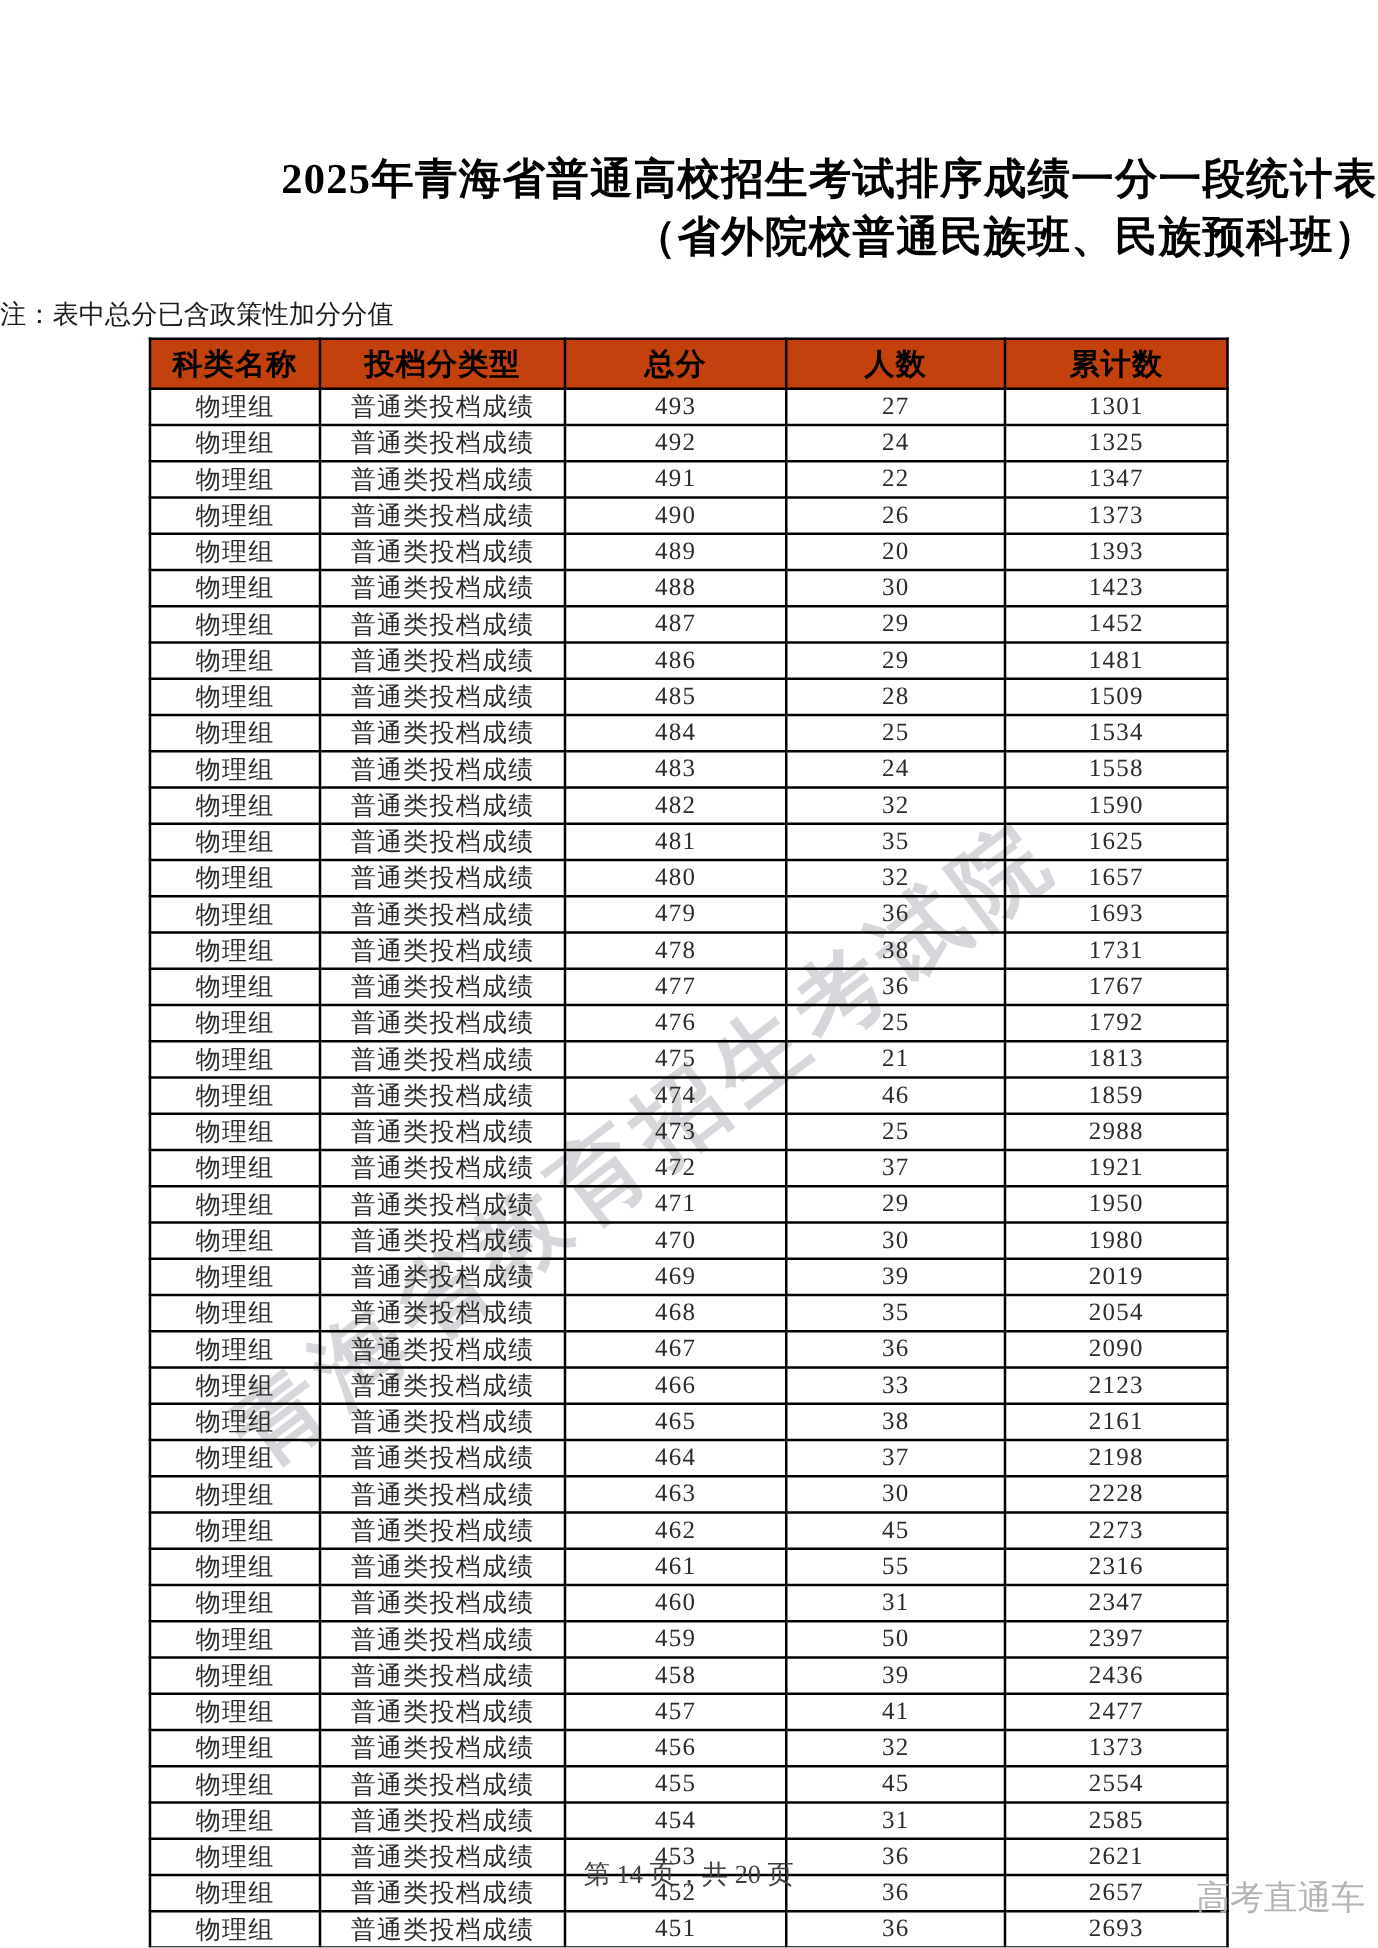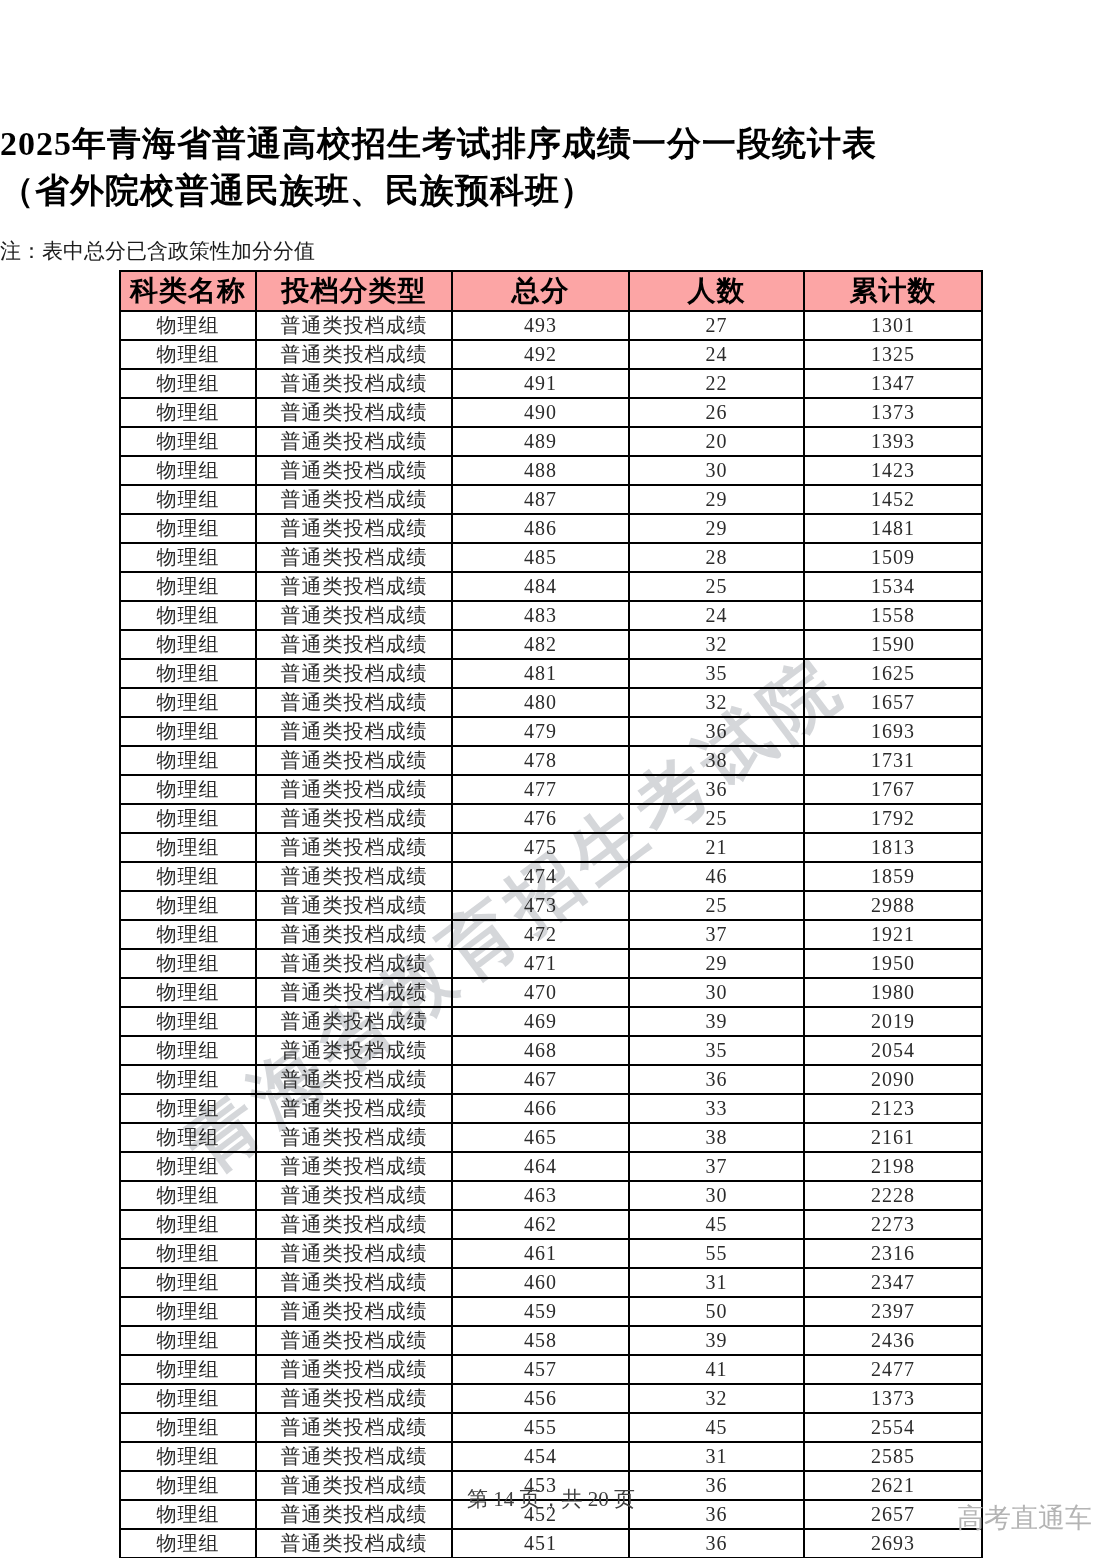--- a/index.html
+++ b/index.html
@@ -12,21 +12,21 @@
     width: 1102px;
     height: 1558px;
     background: #ffffff;
     overflow: hidden;
     font-family: "Liberation Serif", "DejaVu Serif", serif;
     color: #1c1c1c;
   }
   .title {
     margin: 0;
     padding-top: 120px;
-    text-align: left;
+    text-align: right;
     font-size: 34px;
     font-weight: bold;
     line-height: 47px;
     letter-spacing: 1px;
     color: #000000;
   }
   .note {
     margin-top: 24px;
     text-align: left;
     font-size: 21px;
@@ -38,22 +38,22 @@
     z-index: 2;
     margin: 6px auto 0 auto;
     width: 862px;
     border-collapse: collapse;
     table-layout: fixed;
     background: transparent;
   }
   table.score-table th {
     height: 38px;
     border: 2px solid #000000;
-    background: #fca5a5;
-    font-size: 28px;
+    background: #c2410c;
+    font-size: 24px;
     font-weight: bold;
     text-align: center;
     vertical-align: middle;
     color: #000000;
     padding: 0;
     letter-spacing: 1px;
     margin-top: 37px;
   }
   table.score-table td {
     height: 23px;

